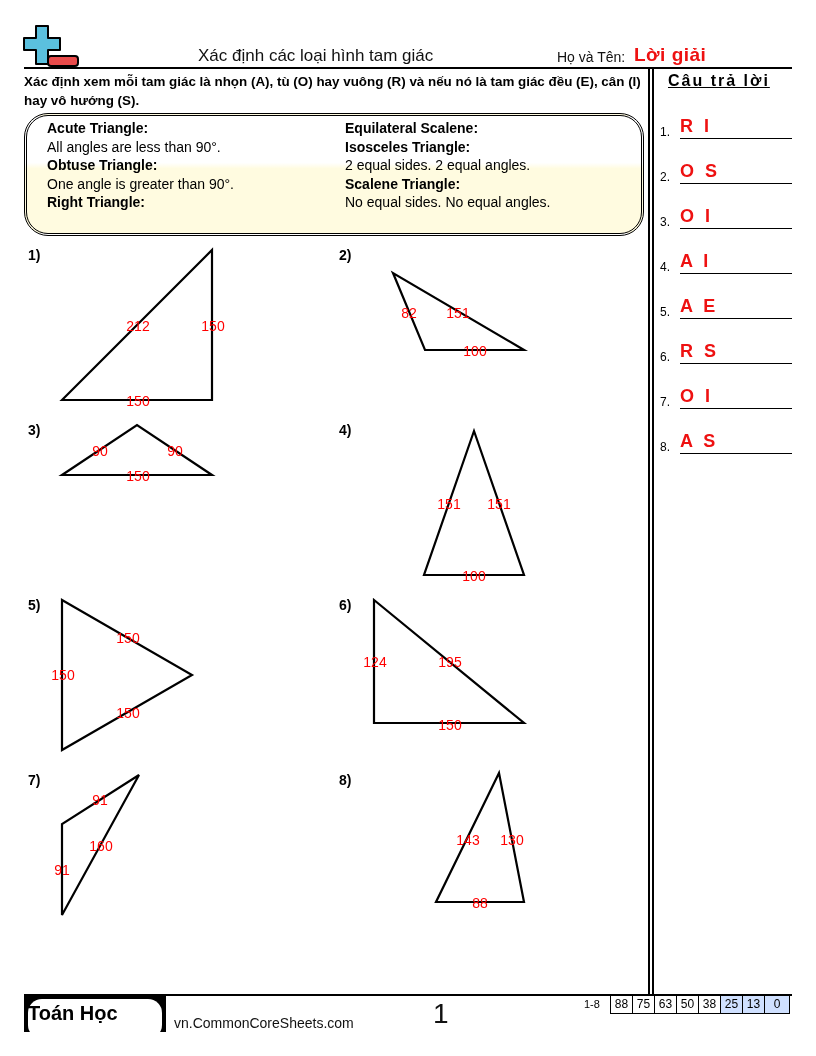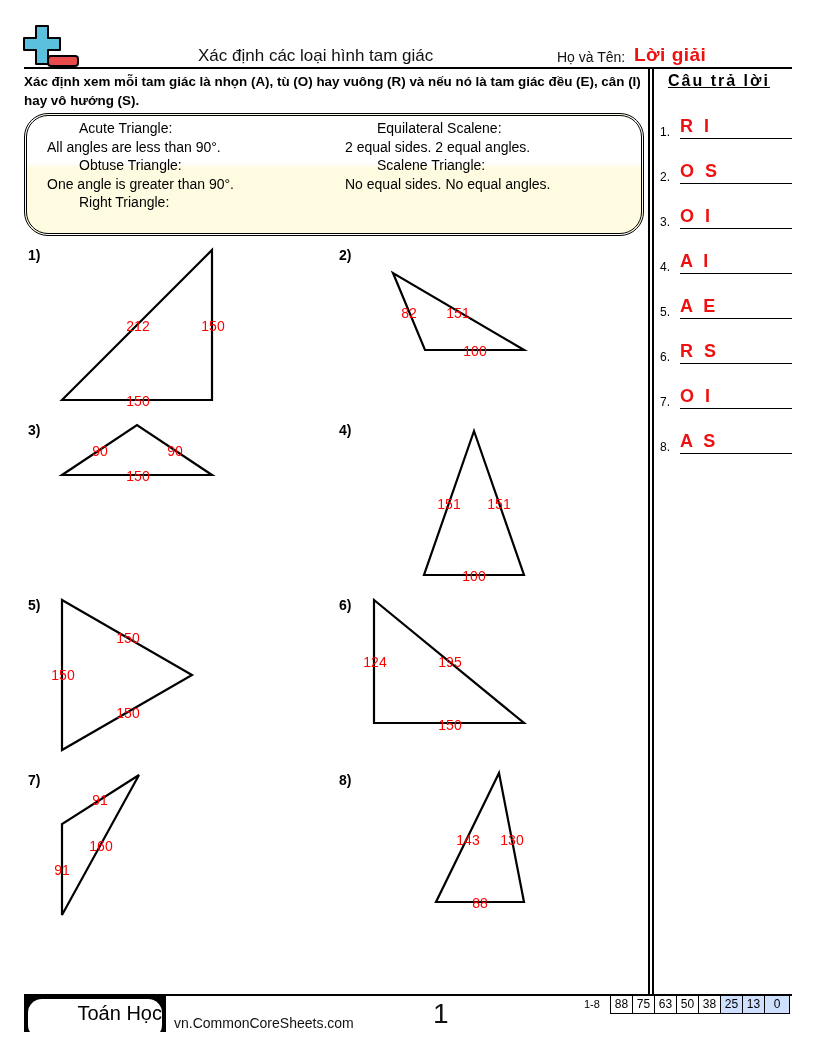--- a/index.html
+++ b/index.html
@@ -10,36 +10,36 @@
   .title { left: 198px; top: 46px; font-size: 17px; color: #111; }
   .name-label { left: 557px; top: 49px; font-size: 14px; color: #111; }
   .name-value { left: 634px; top: 44px; font-size: 19px; font-weight: bold; color: #ee1111; letter-spacing: 0.5px; }
   .top-rule { left: 24px; top: 67px; width: 768px; height: 2px; background: #000; }
   .divider { left: 648px; top: 69px; width: 2px; height: 926px; background: #000; }
   .divider2 { left: 652px; top: 69px; width: 2px; height: 926px; background: #000; }
   .instructions { left: 24px; top: 72px; width: 622px; font-size: 13.4px; font-weight: bold; line-height: 19px; }
   .ref-box { left: 24px; top: 113px; width: 614px; height: 117px; border: 3px double #000; border-radius: 24px;
              background: linear-gradient(#ffffff 0%, #ffffff 40%, #fffbe0 45%, #fffbe0 100%); }
   .ref-col { position: absolute; top: 3px; font-size: 14px; line-height: 18.6px; }
-  .ref-col .h { font-weight: normal; margin-left: 32px; }
+  .ref-col .h { font-weight: bold; }
   .ref-col.left { left: 20px; }
   .ref-col.right { left: 318px; }
   .ans-header { left: 668px; top: 72px; font-size: 16px; font-weight: bold; letter-spacing: 2px; text-decoration: underline; }
   .ans-row { position: absolute; left: 660px; width: 132px; height: 30px; }
   .ans-num { position: absolute; left: 0; bottom: 0; font-size: 12px; }
   .ans-line { position: absolute; left: 20px; right: 0; bottom: 0; height: 1px; background: #000; }
   .ans-val { position: absolute; left: 20px; right: 0; bottom: 2px; text-align: left; font-size: 18px;
              font-weight: bold; color: #ee1111; letter-spacing: 3px; }
   .prob-num { font-size: 14px; font-weight: bold; }
   svg.tri { position: absolute; left: 0; top: 0; width: 816px; height: 1056px; pointer-events: none; }
   svg.tri text { font-family: "Liberation Sans", sans-serif; font-size: 14px; fill: #ff0000; text-anchor: middle; }
   .bottom-rule { left: 24px; top: 994px; width: 768px; height: 2px; background: #000; }
   .brand { left: 24px; top: 996px; width: 142px; height: 36px; background: #000; }
   .brand-pill { position: absolute; left: 4px; top: 3px; width: 134px; height: 40px; background: #fff;
-                border-radius: 14px; text-align: right; font-size: 20px; font-weight: normal; line-height: 28px; }
+                border-radius: 14px; text-align: left; font-size: 20px; font-weight: bold; line-height: 28px; }
   .site { left: 174px; top: 1015px; font-size: 14px; color: #111; }
   .page-num { left: 433px; top: 998px; font-size: 28px; color: #111; }
   .range { left: 584px; top: 998px; font-size: 11px; }
   .score-table { left: 610px; top: 996px; display: flex; border: 1px solid #000; border-top: none; }
   .score-cell { width: 22px; height: 17px; font-size: 12px; text-align: center; line-height: 17px; border-right: 1px solid #000; box-sizing: border-box; }
   .score-cell:last-child { border-right: none; width: 24px; }
   .score-cell.hi { background: #cfe0ff; }
 </style>
 </head>
 <body>
@@ -60,20 +60,21 @@
 <div class="abs ref-box">
   <div class="ref-col left">
     <div class="h">Acute Triangle:</div>
     <div>All angles are less than 90°.</div>
     <div class="h">Obtuse Triangle:</div>
     <div>One angle is greater than 90°.</div>
     <div class="h">Right Triangle:</div>
   </div>
   <div class="ref-col right">
     <div class="h">Equilateral Scalene:</div>
+    <div class="h">Isosceles Triangle:</div>
     <div>2 equal sides. 2 equal angles.</div>
     <div class="h">Scalene Triangle:</div>
     <div>No equal sides. No equal angles.</div>
   </div>
 </div>
 
 <div class="abs ans-header">Câu trả lời</div>
 <div class="ans-row" style="top:109px">
   <span class="ans-num">1.</span>
   <span class="ans-val">R I</span>

